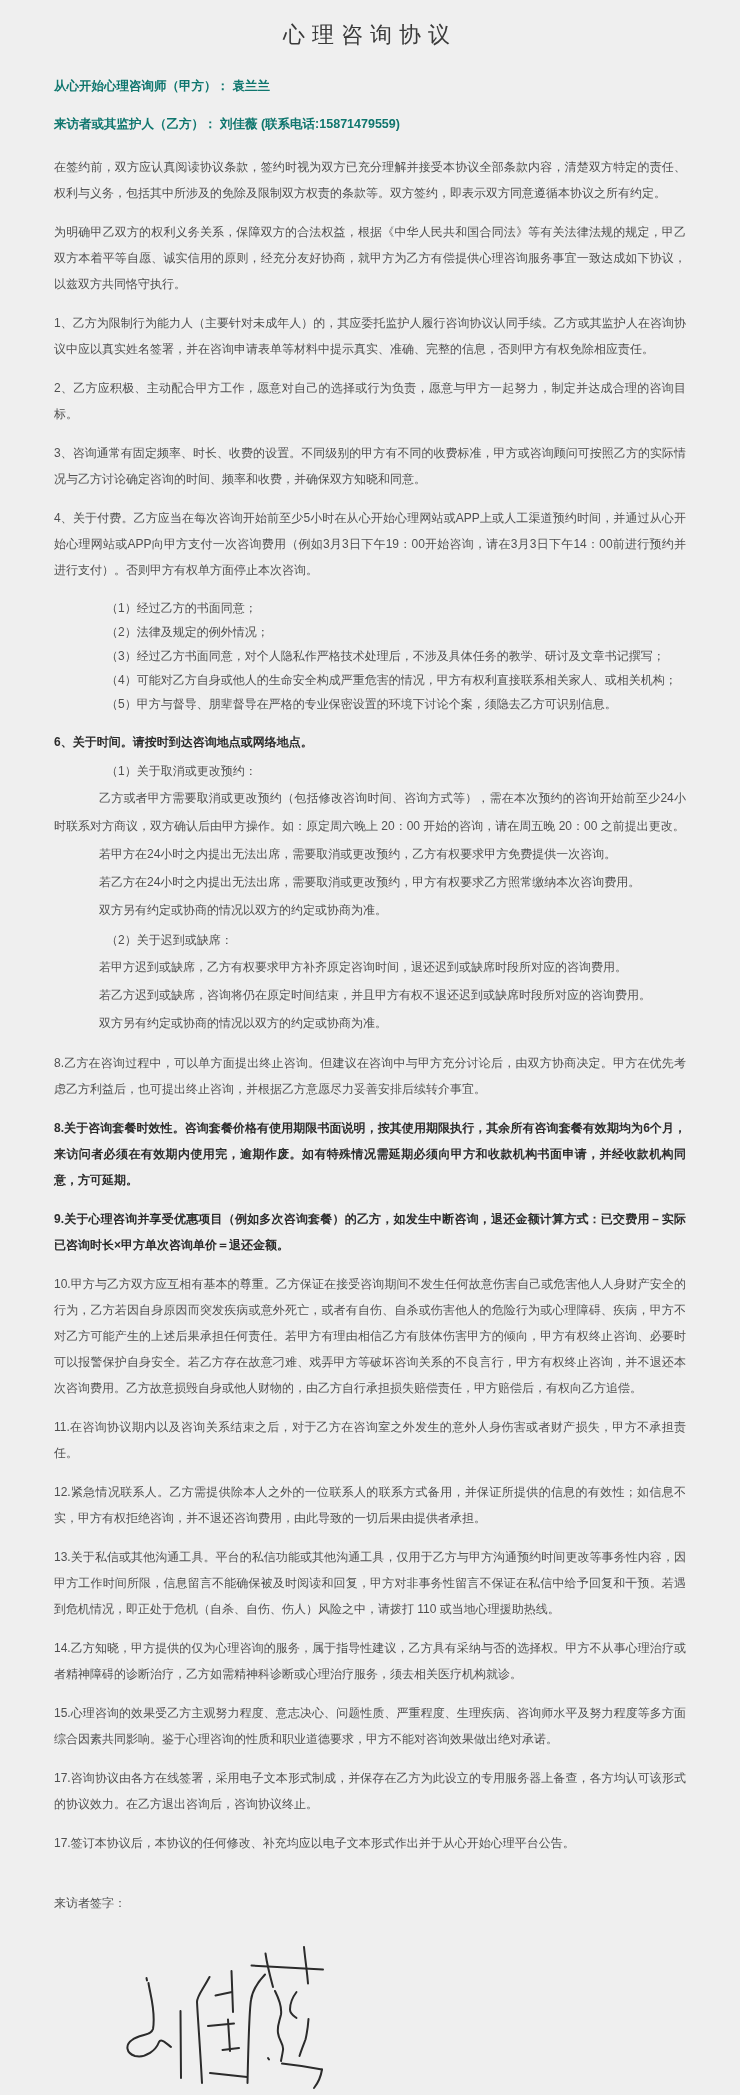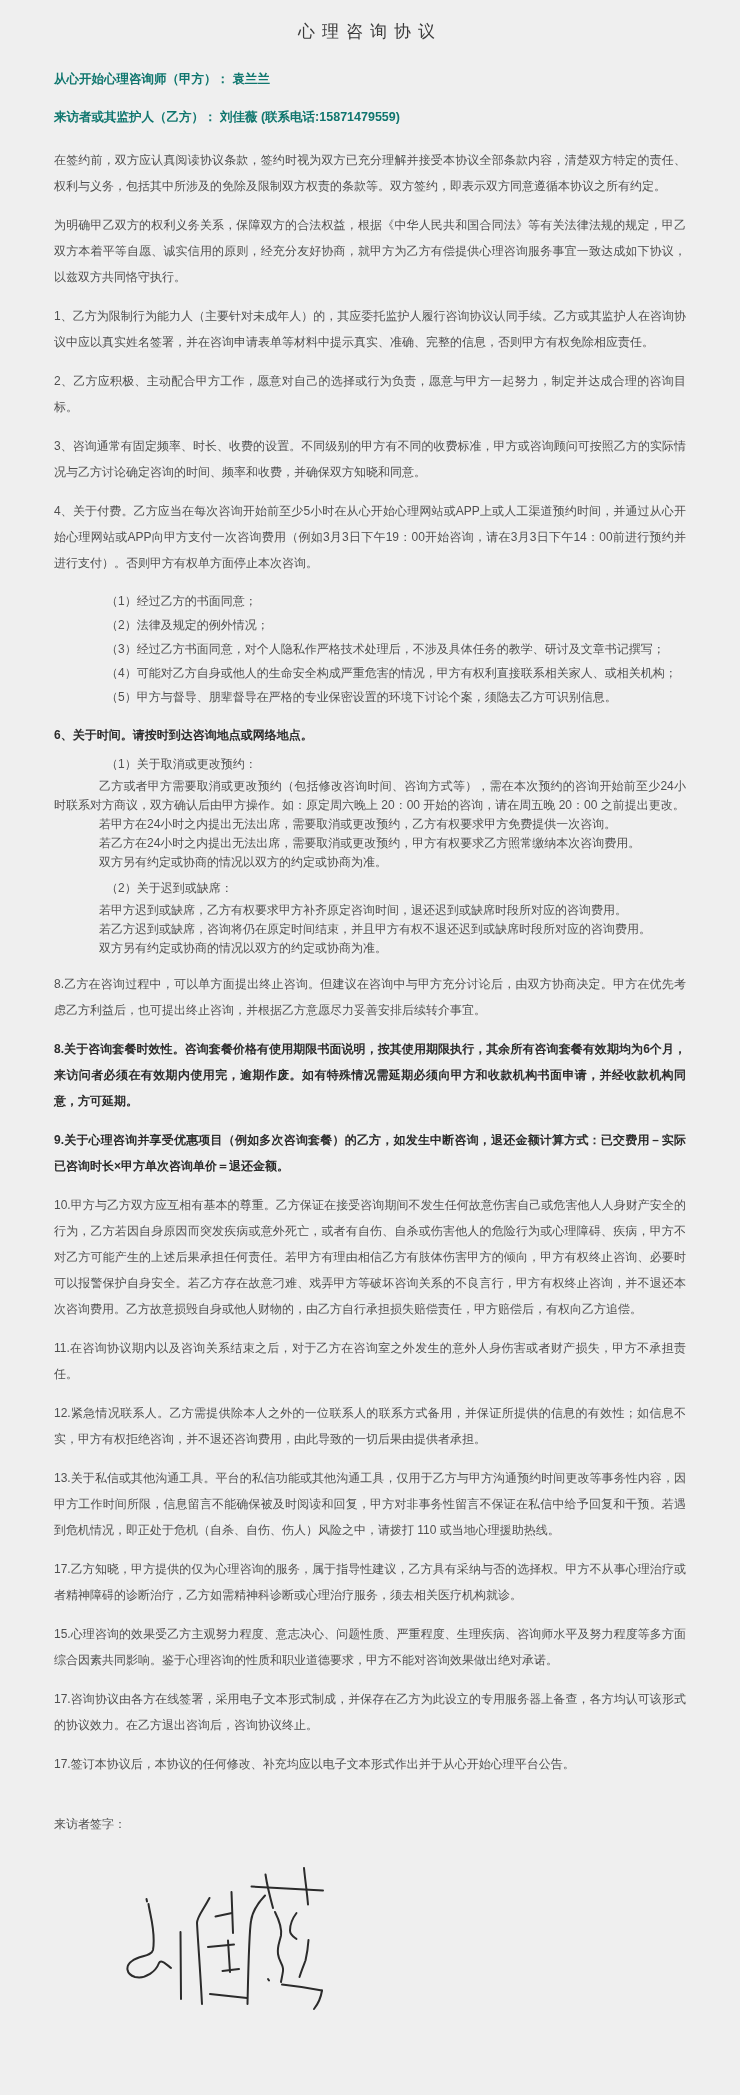--- a/index.html
+++ b/index.html
@@ -6,21 +6,21 @@
   body{
     width:740px;
     min-height:2095px;
     background:#efefef;
     font-family:"Liberation Sans","DejaVu Sans",sans-serif;
     color:#505050;
     -webkit-font-smoothing:antialiased;
   }
   .doc{padding:12px 54px 30px 54px;}
   .title{
-    font-size:17px;
+    font-size:22px;
     font-weight:400;
     letter-spacing:7px;
     text-align:center;
     color:#3a3a3a;
     margin:8px 0 28px 0;
   }
   .party{
     font-size:12.5px;
     font-weight:bold;
     color:#0f766e;
@@ -43,21 +43,21 @@
     padding-left:52px;
   }
   .item-head{
     font-size:12px;
     line-height:25px;
     margin:0;
     padding-left:52px;
   }
   .sub-para{
     font-size:12px;
-    line-height:19px;
+    line-height:28px;
     margin:0;
     text-indent:45px;
     text-align:justify;
   }
   .sub-block{margin:0 0 4px 0;}
   .sign-label{
     font-size:12px;
     margin:34px 0 0 0;
   }
   .signature{
@@ -115,21 +115,21 @@
     <p class="sub-para">双方另有约定或协商的情况以双方的约定或协商为准。</p>
   </div>
 
   <p class="para">8.乙方在咨询过程中，可以单方面提出终止咨询。但建议在咨询中与甲方充分讨论后，由双方协商决定。甲方在优先考虑乙方利益后，也可提出终止咨询，并根据乙方意愿尽力妥善安排后续转介事宜。</p>
   <p class="para bold">8.关于咨询套餐时效性。咨询套餐价格有使用期限书面说明，按其使用期限执行，其余所有咨询套餐有效期均为6个月，来访问者必须在有效期内使用完，逾期作废。如有特殊情况需延期必须向甲方和收款机构书面申请，并经收款机构同意，方可延期。</p>
   <p class="para bold">9.关于心理咨询并享受优惠项目（例如多次咨询套餐）的乙方，如发生中断咨询，退还金额计算方式：已交费用－实际已咨询时长×甲方单次咨询单价＝退还金额。</p>
   <p class="para">10.甲方与乙方双方应互相有基本的尊重。乙方保证在接受咨询期间不发生任何故意伤害自己或危害他人人身财产安全的行为，乙方若因自身原因而突发疾病或意外死亡，或者有自伤、自杀或伤害他人的危险行为或心理障碍、疾病，甲方不对乙方可能产生的上述后果承担任何责任。若甲方有理由相信乙方有肢体伤害甲方的倾向，甲方有权终止咨询、必要时可以报警保护自身安全。若乙方存在故意刁难、戏弄甲方等破坏咨询关系的不良言行，甲方有权终止咨询，并不退还本次咨询费用。乙方故意损毁自身或他人财物的，由乙方自行承担损失赔偿责任，甲方赔偿后，有权向乙方追偿。</p>
   <p class="para">11.在咨询协议期内以及咨询关系结束之后，对于乙方在咨询室之外发生的意外人身伤害或者财产损失，甲方不承担责任。</p>
   <p class="para">12.紧急情况联系人。乙方需提供除本人之外的一位联系人的联系方式备用，并保证所提供的信息的有效性；如信息不实，甲方有权拒绝咨询，并不退还咨询费用，由此导致的一切后果由提供者承担。</p>
   <p class="para">13.关于私信或其他沟通工具。平台的私信功能或其他沟通工具，仅用于乙方与甲方沟通预约时间更改等事务性内容，因甲方工作时间所限，信息留言不能确保被及时阅读和回复，甲方对非事务性留言不保证在私信中给予回复和干预。若遇到危机情况，即正处于危机（自杀、自伤、伤人）风险之中，请拨打 110 或当地心理援助热线。</p>
-  <p class="para">17.乙方知晓，甲方提供的仅为心理咨询的服务，属于指导性建议，乙方具有采纳与否的选择权。甲方不从事心理治疗或者精神障碍的诊断治疗，乙方如需精神科诊断或心理治疗服务，须去相关医疗机构就诊。</p>
+  <p class="para">14.乙方知晓，甲方提供的仅为心理咨询的服务，属于指导性建议，乙方具有采纳与否的选择权。甲方不从事心理治疗或者精神障碍的诊断治疗，乙方如需精神科诊断或心理治疗服务，须去相关医疗机构就诊。</p>
   <p class="para">15.心理咨询的效果受乙方主观努力程度、意志决心、问题性质、严重程度、生理疾病、咨询师水平及努力程度等多方面综合因素共同影响。鉴于心理咨询的性质和职业道德要求，甲方不能对咨询效果做出绝对承诺。</p>
   <p class="para">17.咨询协议由各方在线签署，采用电子文本形式制成，并保存在乙方为此设立的专用服务器上备查，各方均认可该形式的协议效力。在乙方退出咨询后，咨询协议终止。</p>
   <p class="para">17.签订本协议后，本协议的任何修改、补充均应以电子文本形式作出并于从心开始心理平台公告。</p>
 
   <p class="para sign-label">来访者签字：</p>
 
   <svg class="signature" viewBox="0 0 200 145" xmlns="http://www.w3.org/2000/svg" aria-label="刘佳薇">
 
     <path d="M20.5,32 l0.5,2.5"></path>
     <path d="M22.5,37 C24,48 30,65 27,83 C25,90 14,88 6,94 C-1,99 0,107 9,110 C20,112.5 30,104 33,96 C35,92 40,97 45,101"></path>

